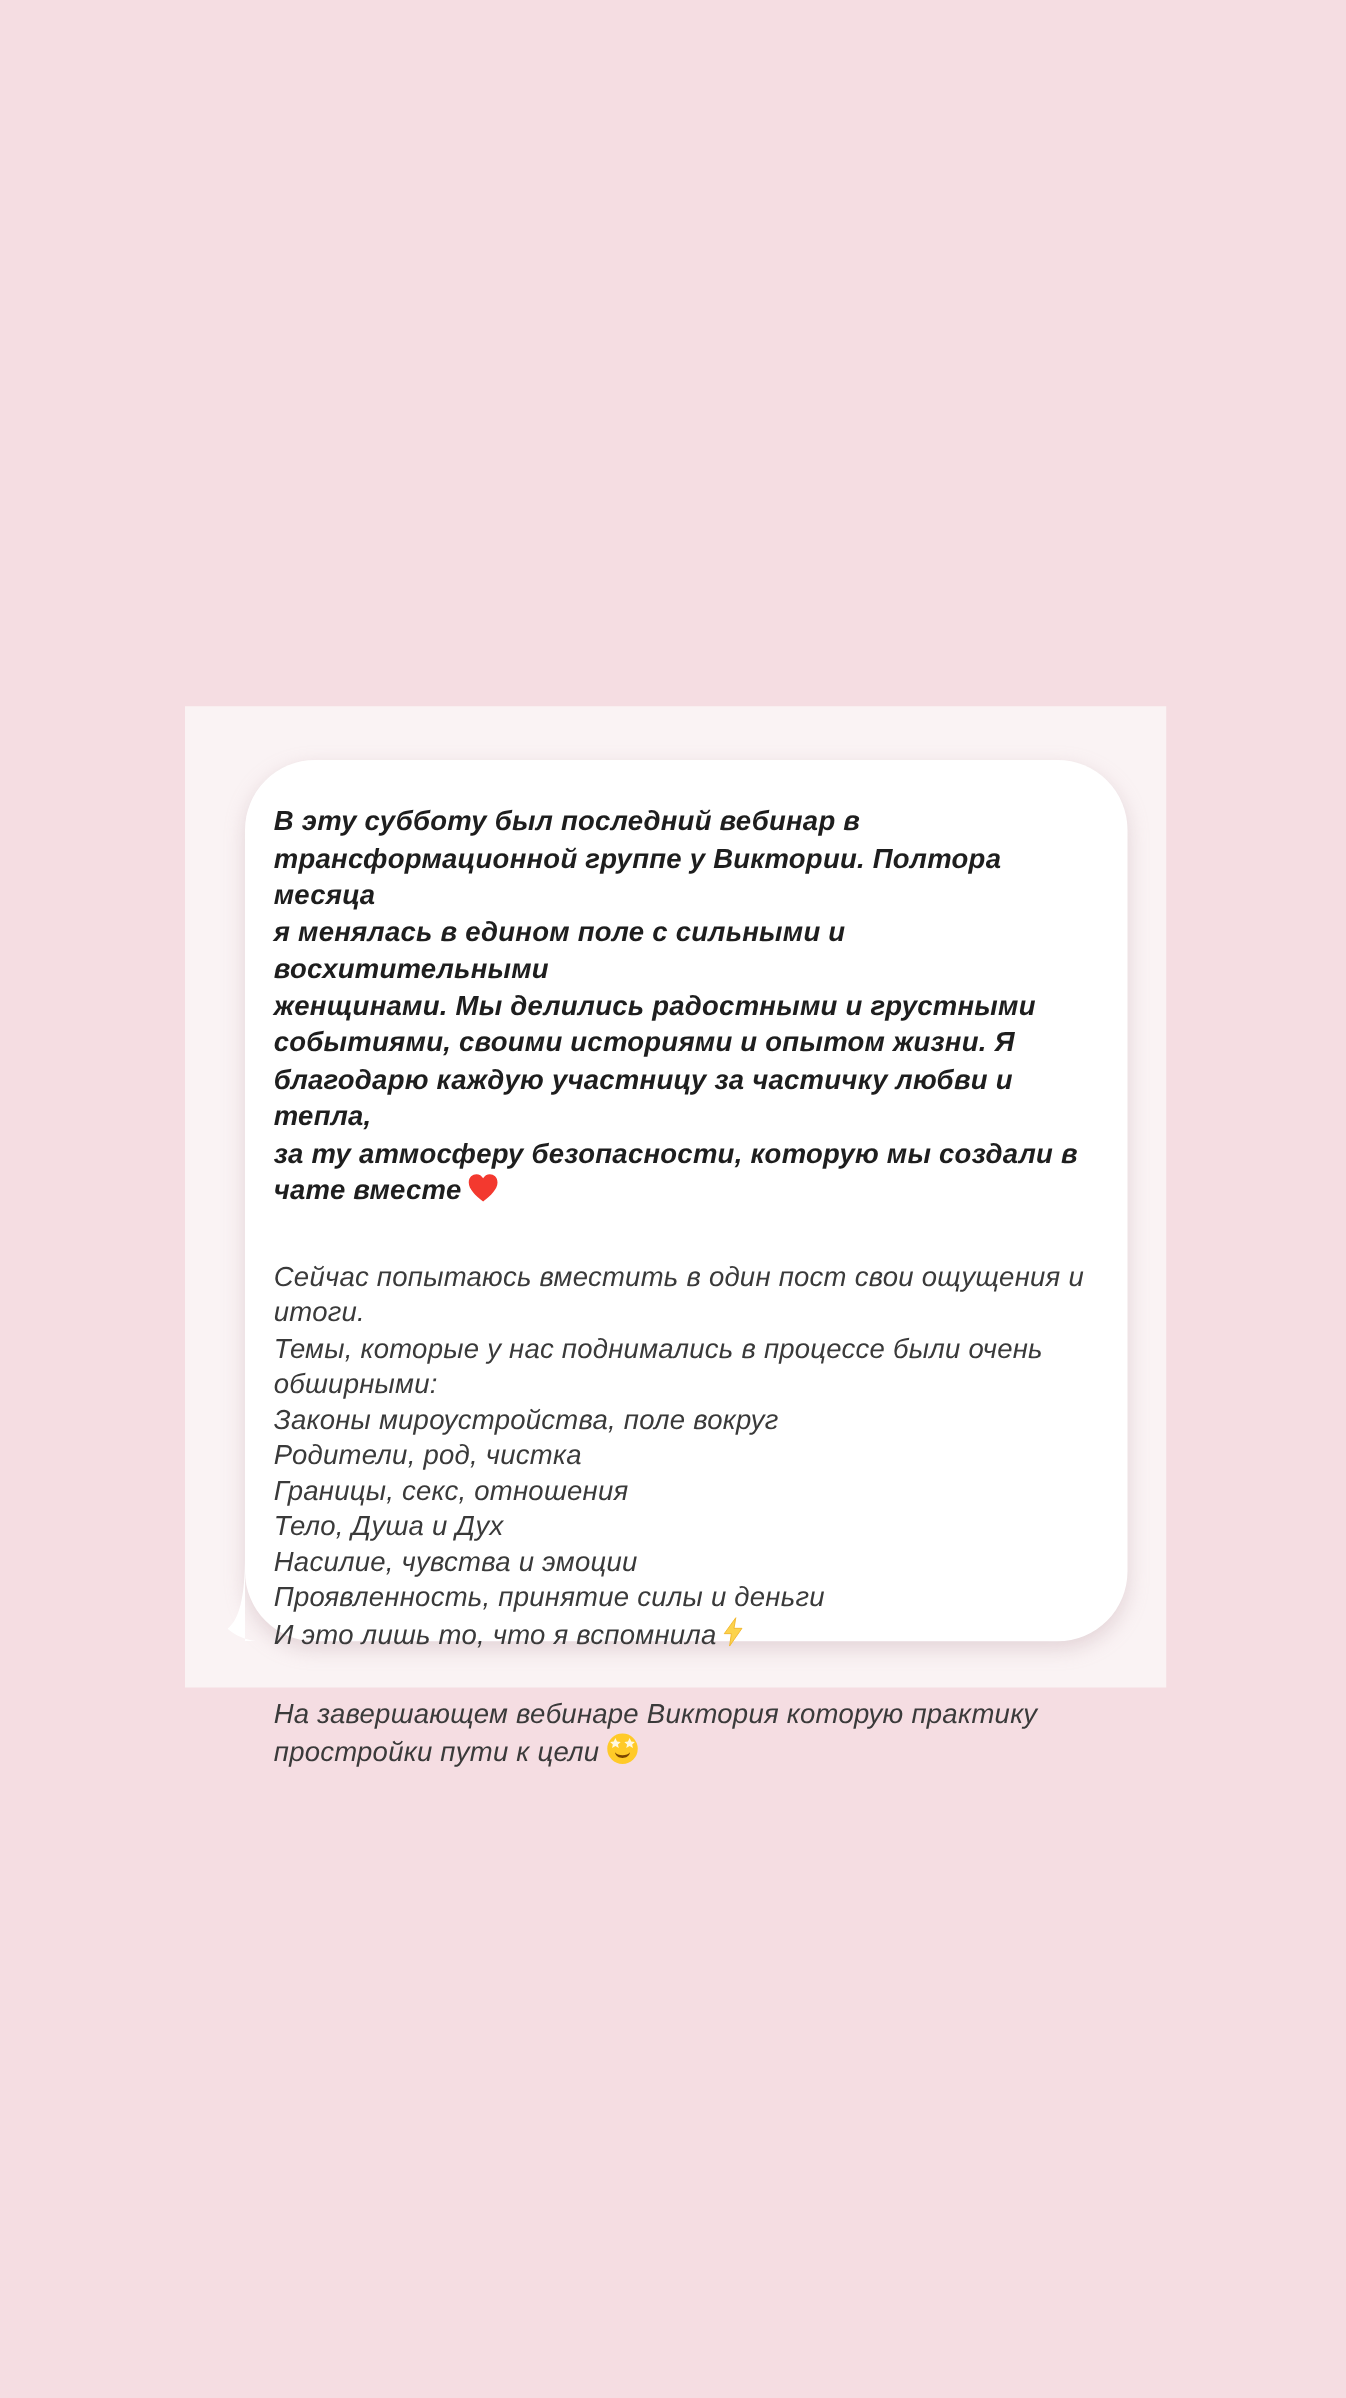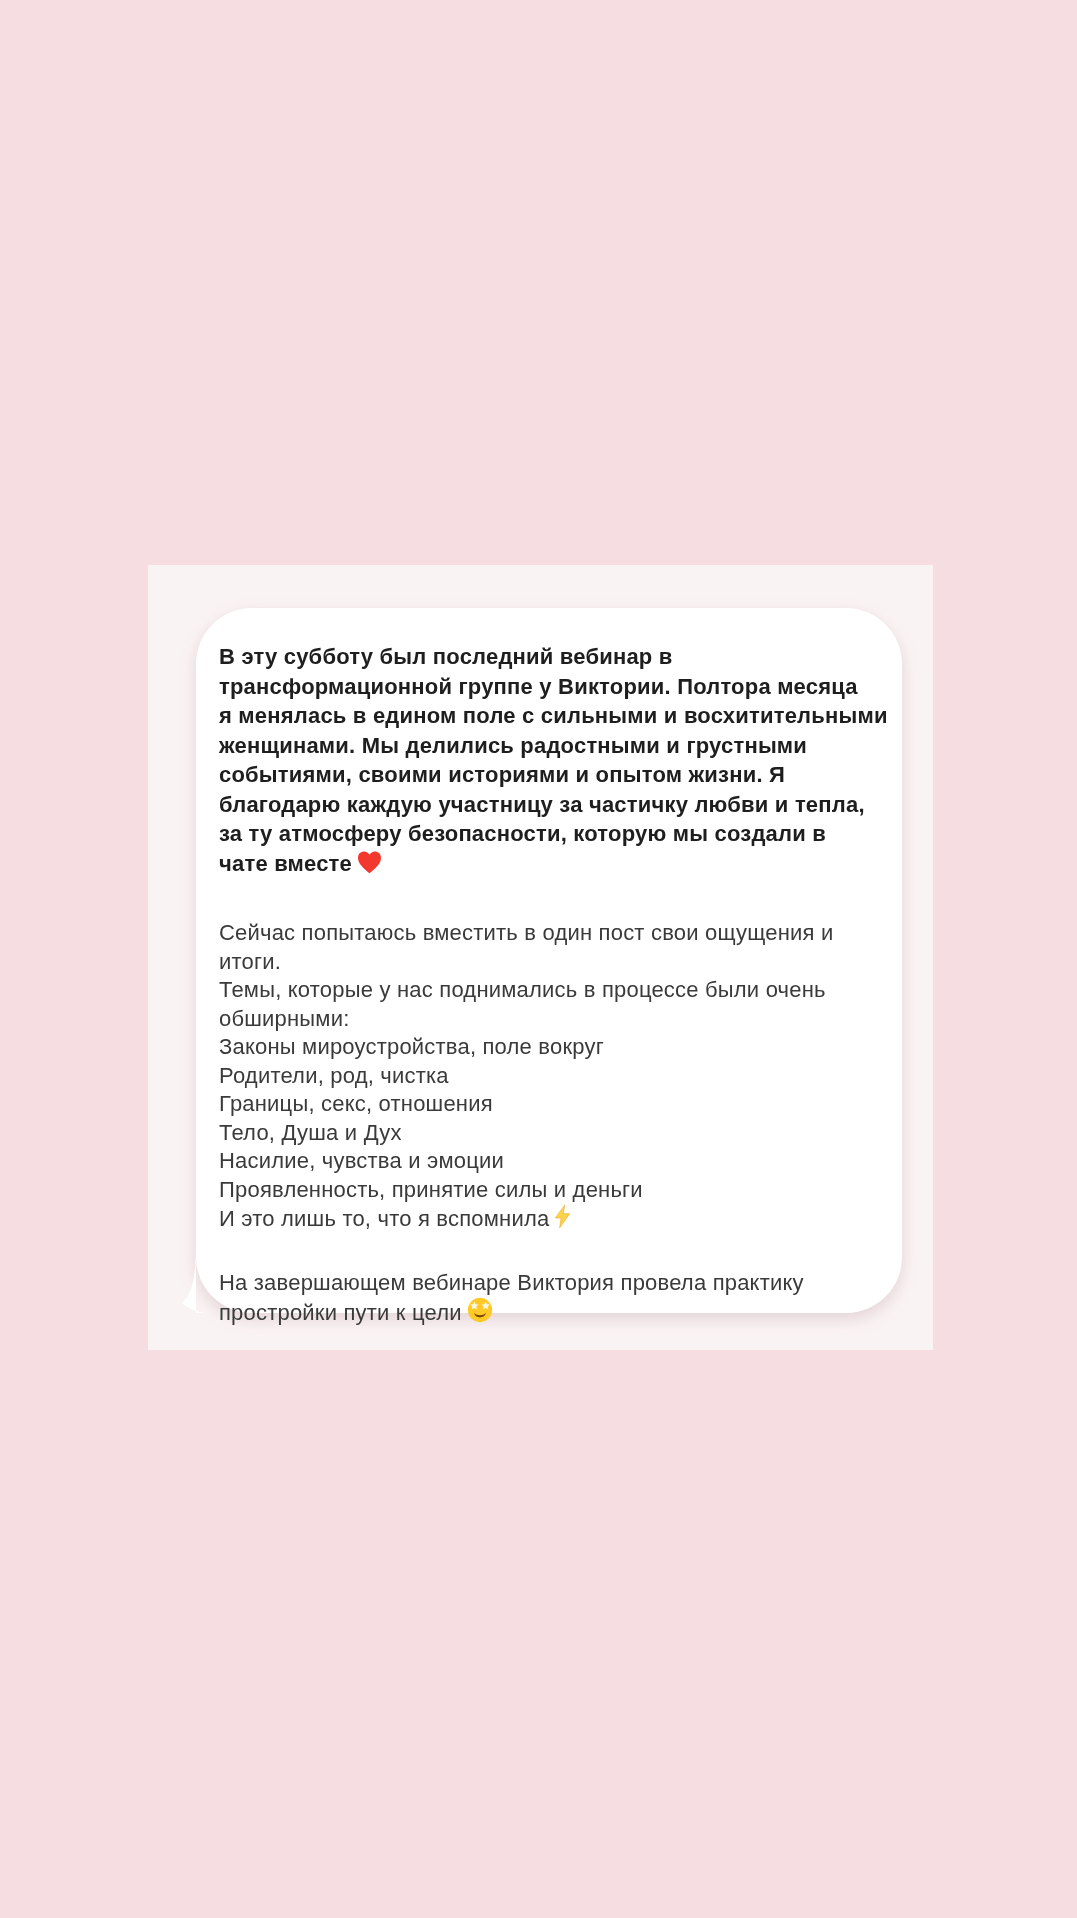--- a/index.html
+++ b/index.html
@@ -19,20 +19,21 @@
     font-family: "Liberation Sans", sans-serif;
     overflow: hidden;
   }
   .chat-screenshot {
     position: absolute;
     left: 148px;
     top: 565px;
     width: 785px;
     height: 785px;
     background: var(--inner);
+    font-style: italic;
   }
   .message-bubble {
     position: absolute;
     left: 48px;
     top: 43px;
     width: 706px;
     height: 705px;
     background: var(--bubble);
     border-radius: 56px;
     box-shadow: 0 6px 16px rgba(185, 155, 162, 0.35);
@@ -102,21 +103,21 @@
 Законы мироустройства, поле вокруг
 Родители, род, чистка
 Границы, секс, отношения
 Тело, Душа и Дух
 Насилие, чувства и эмоции
 Проявленность, принятие силы и деньги
 И это лишь то, что я вспомнила</span><span class="emoji"><svg width="17" height="25" viewBox="0 0 24 34">
               <polygon points="15,1 2,19 10,19 8,33 22,13 13,13" fill="#fcd34d" stroke="#f0b429" stroke-width="1"></polygon>
             </svg></span></p>
 
-      <p class="para final-para"><span>На завершающем вебинаре Виктория провела практику
+      <p class="para final-para"><span>На завершающем вебинаре Виктория которую практику
 простройки пути к цели</span><span class="emoji"><svg width="26" height="26" viewBox="0 0 32 32">
               <circle cx="16" cy="16" r="15" fill="#ffca28"></circle>
               <path d="M9 5.5 L10.6 8.9 L14.2 9.3 L11.5 11.7 L12.3 15.2 L9 13.4 L5.7 15.2 L6.5 11.7 L3.8 9.3 L7.4 8.9 Z" fill="#fff8e1"></path>
               <path d="M23 5.5 L24.6 8.9 L28.2 9.3 L25.5 11.7 L26.3 15.2 L23 13.4 L19.7 15.2 L20.5 11.7 L17.8 9.3 L21.4 8.9 Z" fill="#fff8e1"></path>
               <path d="M8.5 19.5 C11 23.5 21 23.5 23.5 19.5 C22 27 10 27 8.5 19.5 Z" fill="#7a4400"></path>
             </svg></span></p>
 
     </div>
   </div>
 </div>

